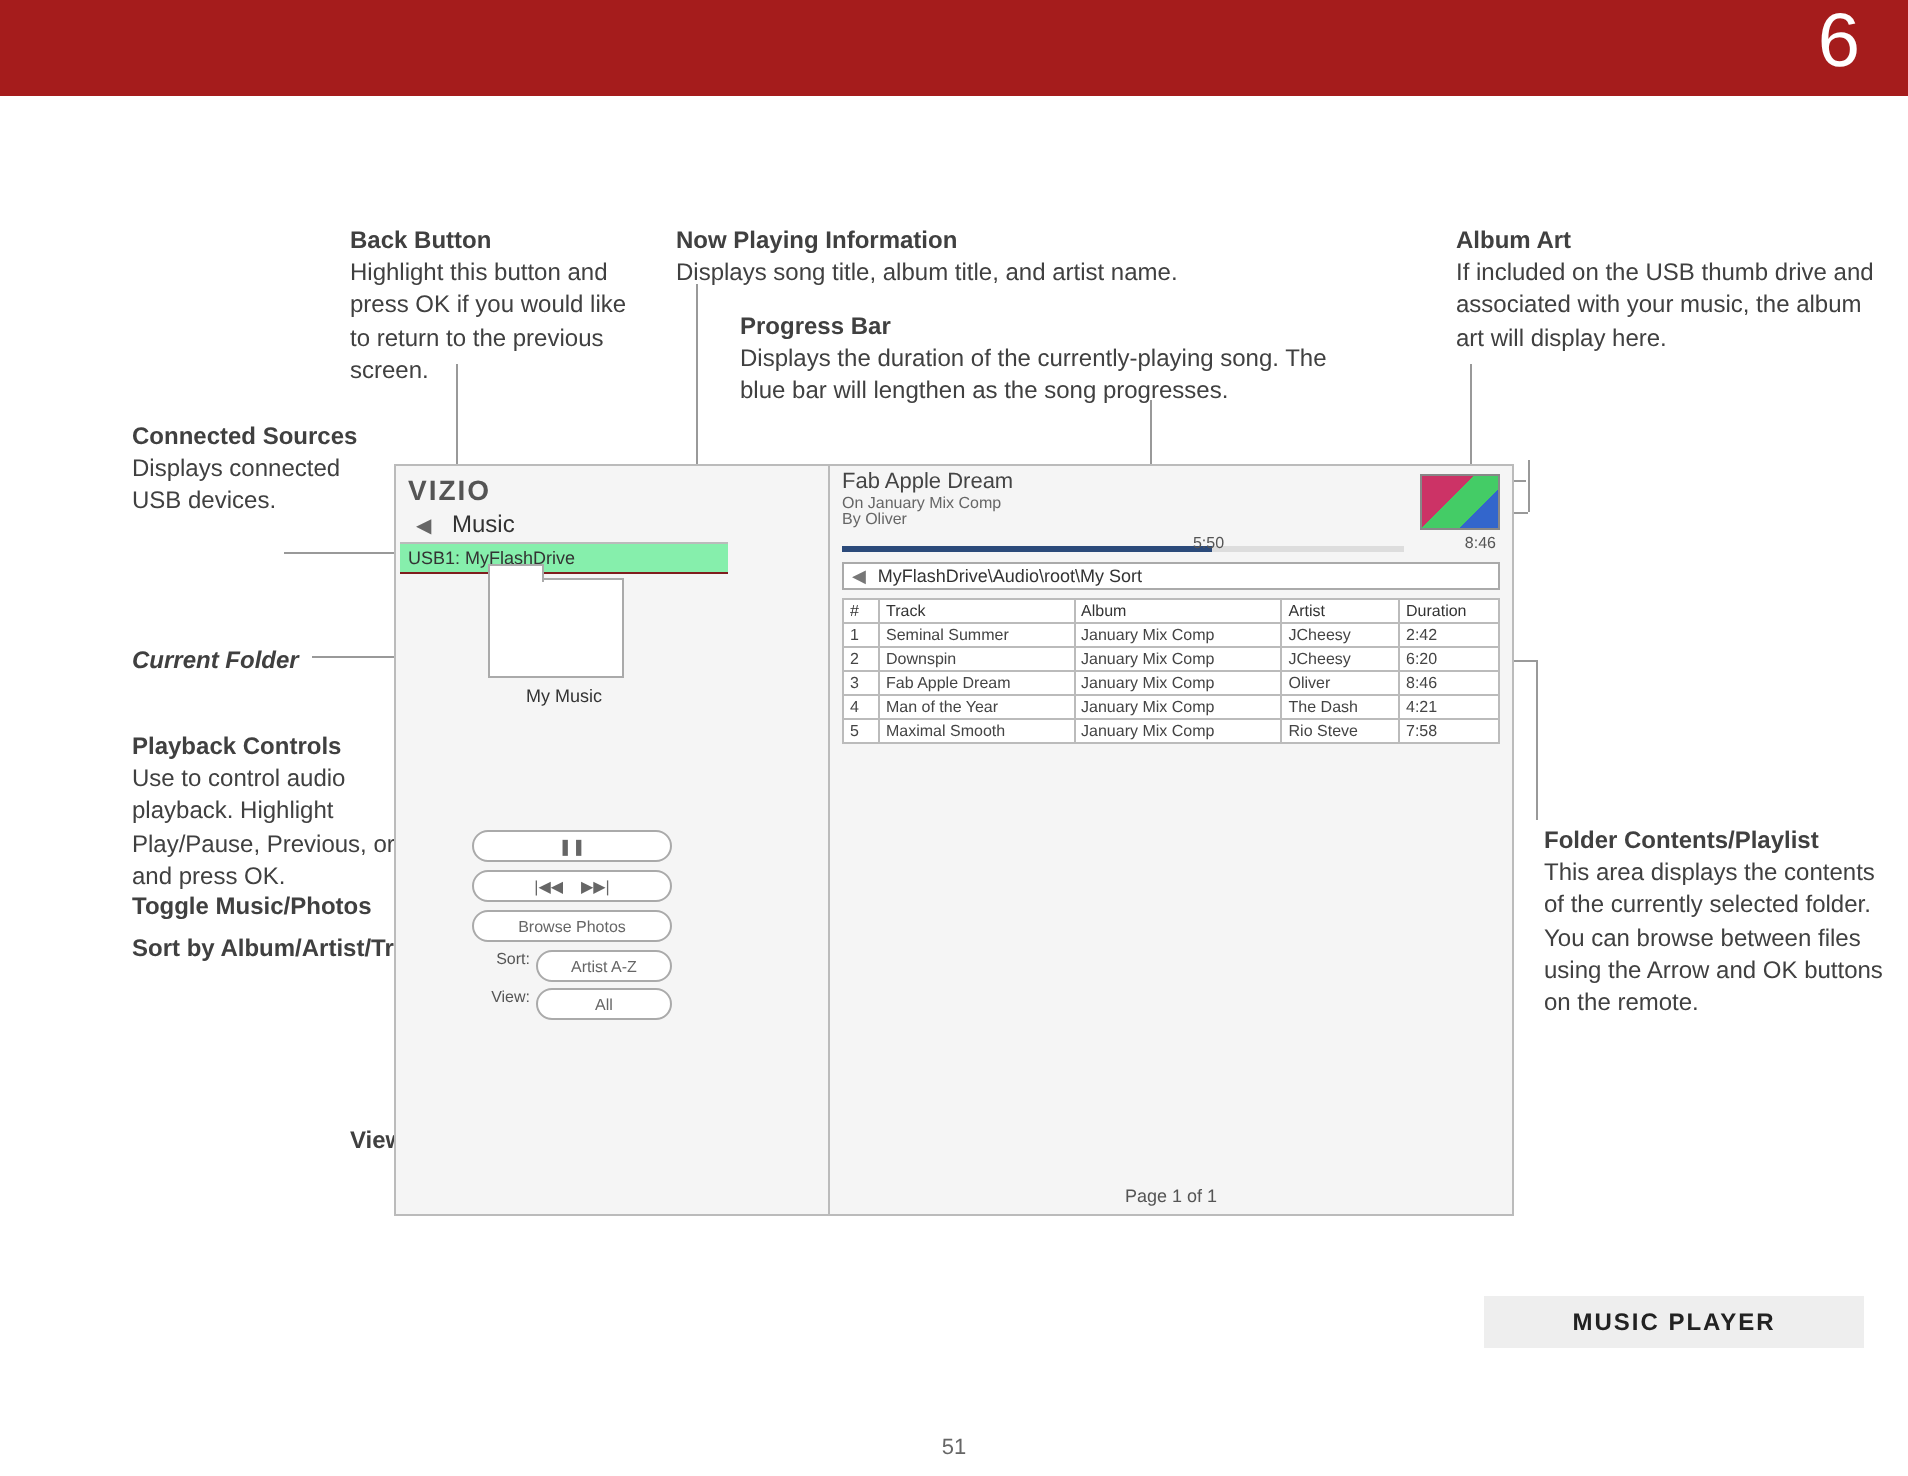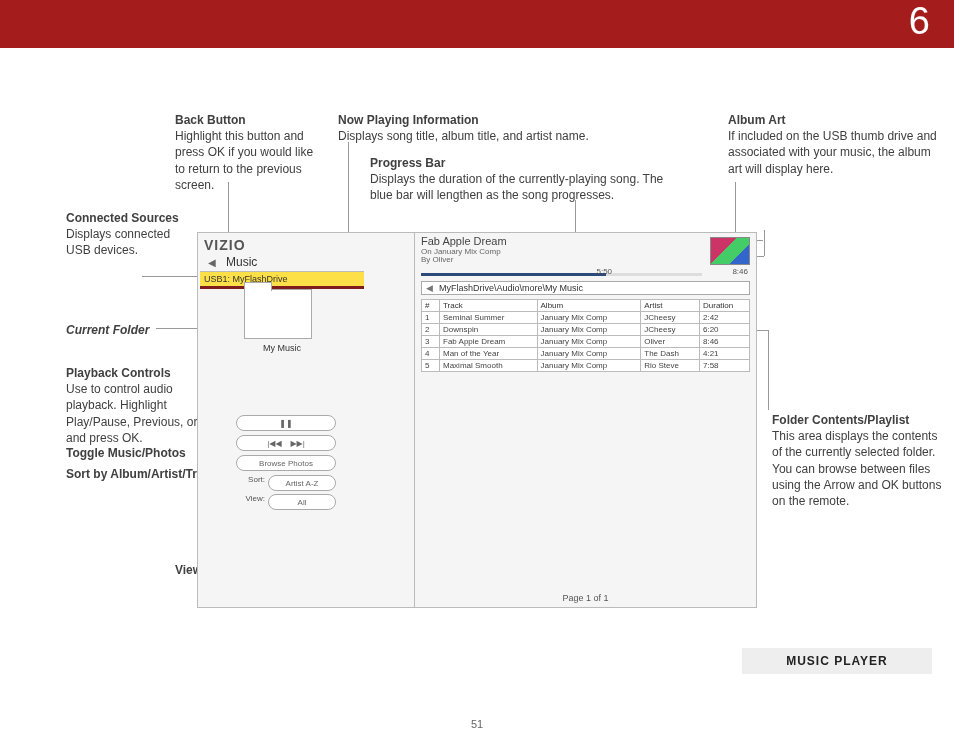--- a/index.html
+++ b/index.html
@@ -7,21 +7,21 @@
   .topbar { position: absolute; top: 0; left: 0; right: 0; height: 48px; background: #a51c1c; }
   .chnum { position: absolute; right: 24px; top: 0; color: #fff; font-size: 38px; font-weight: 300; }
   .callout { position: absolute; font-size: 12px; line-height: 1.35; color: #404040; }
   .callout .title { font-weight: bold; display: block; }
   .player { position: absolute; left: 197px; top: 232px; width: 560px; height: 376px; border: 1px solid #bbb; background: #f5f5f5; font-size: 9px; color: #333; }
   .p-left { position: absolute; left: 0; top: 0; width: 168px; height: 100%; }
   .p-right { position: absolute; left: 168px; right: 0; top: 0; height: 100%; border-left: 1px solid #bbb; margin-left: 48px; }
   .brand { position: absolute; left: 6px; top: 4px; font-family: Arial, sans-serif; font-weight: bold; letter-spacing: 1px; font-size: 14px; color: #555; }
   .back-ic { position: absolute; left: 10px; top: 24px; font-size: 10px; color: #666; }
   .music-lbl { position: absolute; left: 28px; top: 22px; font-size: 12px; }
-  .usb-lbl { position: absolute; left: 2px; top: 38px; right: 2px; border-top: 1px solid #bbb; border-bottom: 3px solid #7f1d1d; padding: 2px 4px; background: #fde047; font-size: 9px; }
+  .usb-lbl { position: absolute; left: 2px; top: 38px; right: 2px; border-top: 1px solid #bbb; border-bottom: 1px solid #7f1d1d; padding: 2px 4px; background: #86efac; font-size: 9px; }
   .folder-ic { position: absolute; left: 46px; top: 56px; width: 68px; height: 50px; border: 1px solid #aaa; background: #fff; }
   .folder-ic:before { content:""; position:absolute; left:-1px; top:-8px; width:26px; height:8px; border:1px solid #aaa; border-bottom:none; background:#fff; }
   .folder-nm { position: absolute; left: 0; top: 110px; width: 168px; text-align: center; font-size: 9px; }
   .ctrls { position: absolute; left: 38px; top: 182px; width: 100px; }
   .pill { width: 100px; height: 16px; border: 1px solid #aaa; border-radius: 8px; background: #fff; margin-bottom: 4px; display:flex; align-items:center; justify-content:center; font-size:8px; color:#666; }
   .row-pill { display:flex; margin-bottom:3px; }
   .row-pill .lbl { width: 32px; text-align:right; font-size:8px; padding-right:3px; color:#555; }
   .row-pill .pill { width: 68px; margin-bottom:0; }
   .np-title { position: absolute; left: 6px; top: 2px; font-size: 11px; color: #444; }
   .np-on { position: absolute; left: 6px; top: 14px; font-size: 8px; color: #666; }
@@ -148,21 +148,21 @@
     </div>
     <div class="art"></div>
     <div class="prog-wrap">
       <div class="prog-bg"></div>
       <div class="prog-fg" id="progfg" style="width: 66%;"></div>
       <div class="prog-cur" id="progcur" style="left: calc(66% - 10px);">5:50</div>
     </div>
     <div class="prog-tot">8:46</div>
     <div class="crumb">
       <span class="bk">◀</span>
-      <span>MyFlashDrive\Audio\more\My Music</span>
+      <span>MyFlashDrive\Audio\root\My Sort</span>
     </div>
     <table class="trk">
       <thead>
           <tr>
         <th style="width:18px">#</th>
         <th>Track</th>
         <th>Album</th>
         <th>Artist</th>
         <th style="width:50px">Duration</th>
       </tr>

